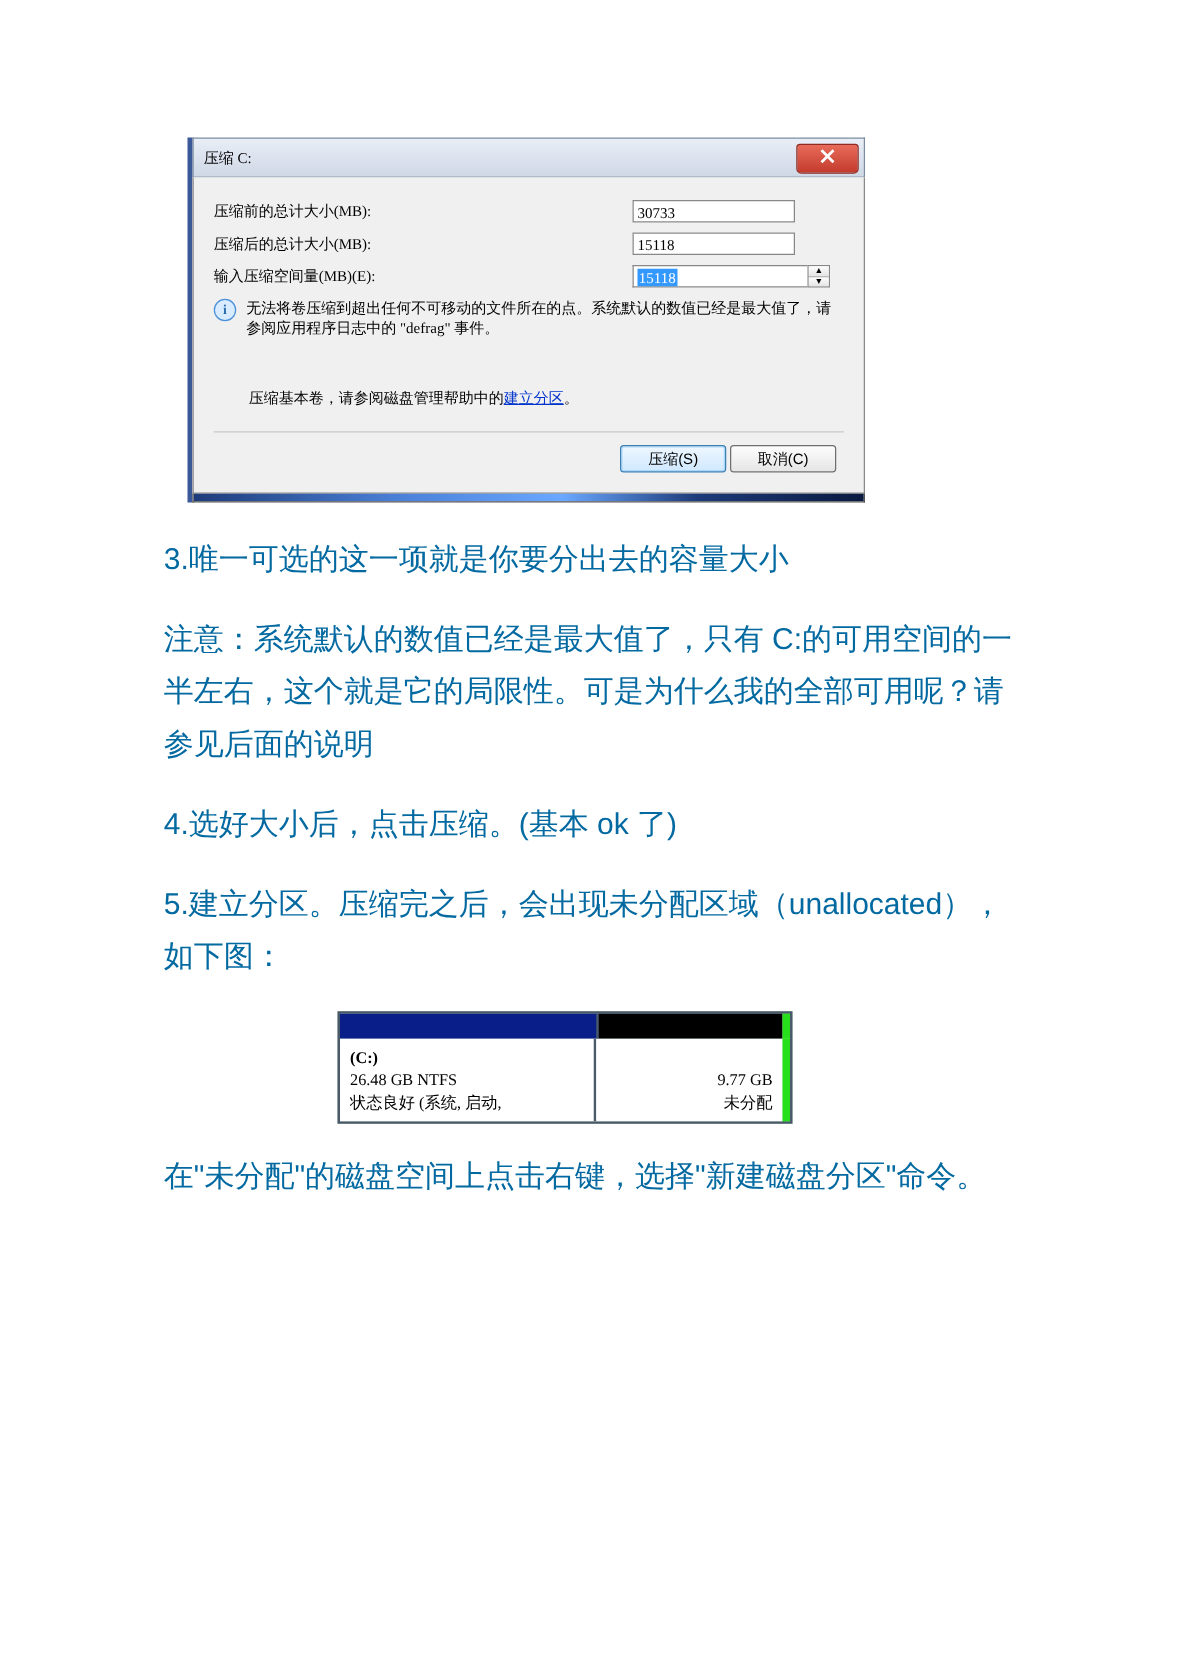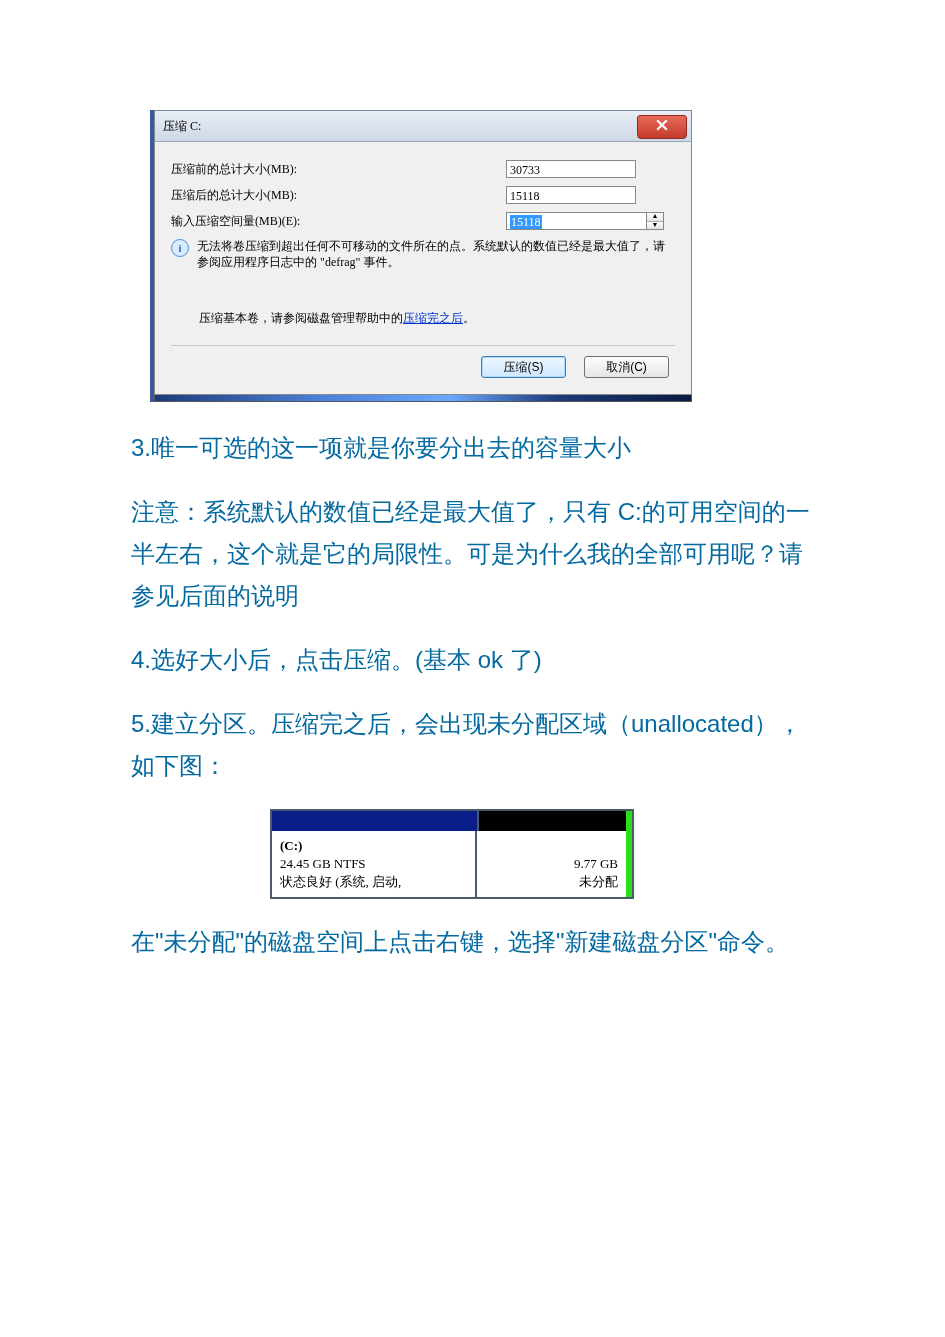--- a/index.html
+++ b/index.html
@@ -114,21 +114,21 @@
     margin: 40px 0 18px 28px;
     font-size:12px;
   }
   .link { color:#0033cc; text-decoration: underline; }
 
   .dlg-buttons {
     border-top:1px solid #c8c8c8;
     padding: 10px 6px 6px 0;
     display:flex;
     justify-content:flex-end;
-    gap: 18px;
+    gap: 3px;
   }
   .win-btn {
     min-width: 85px;
     height: 22px;
     font-size:12px;
     padding: 0 10px;
     border:1px solid #707070;
     border-radius:3px;
     background: linear-gradient(#fdfdfd,#e5e5e5);
     cursor:pointer;
@@ -223,21 +223,21 @@
         </div>
       </div>
 
 
       <div class="info-row">
         <div class="info-icon">i</div>
         <div class="info-text">无法将卷压缩到超出任何不可移动的文件所在的点。系统默认的数值已经是最大值了，请参阅应用程序日志中的 "defrag" 事件。</div>
       </div>
 
       <div class="help-line">
-        <span>压缩基本卷，请参阅磁盘管理帮助中的</span><a class="link" href="#">压缩完之后</a><span>。</span>
+        <span>压缩基本卷，请参阅磁盘管理帮助中的</span><a class="link" href="#">建立分区</a><span>。</span>
       </div>
 
       <div class="dlg-buttons">
         <button class="win-btn default">压缩(S)</button>
         <button class="win-btn">取消(C)</button>
       </div>
     </div>
     <div class="dlg-bottom-strip"></div>
   </div>
 
@@ -248,21 +248,21 @@
 
   <div class="disk-map">
     <div class="disk-top">
       <div class="navy"></div>
       <div class="black"></div>
       <div class="lime"></div>
     </div>
     <div class="disk-cells">
       <div class="cell c1">
         <div class="bold">(C:)</div>
-        <div>24.45 GB NTFS</div>
+        <div>26.48 GB NTFS</div>
         <div>状态良好 (系统, 启动,</div>
       </div>
       <div class="cell c2">
         <div>&nbsp;</div>
         <div>9.77 GB</div>
         <div>未分配</div>
       </div>
       <div class="disk-lime-edge"></div>
     </div>
   </div>

